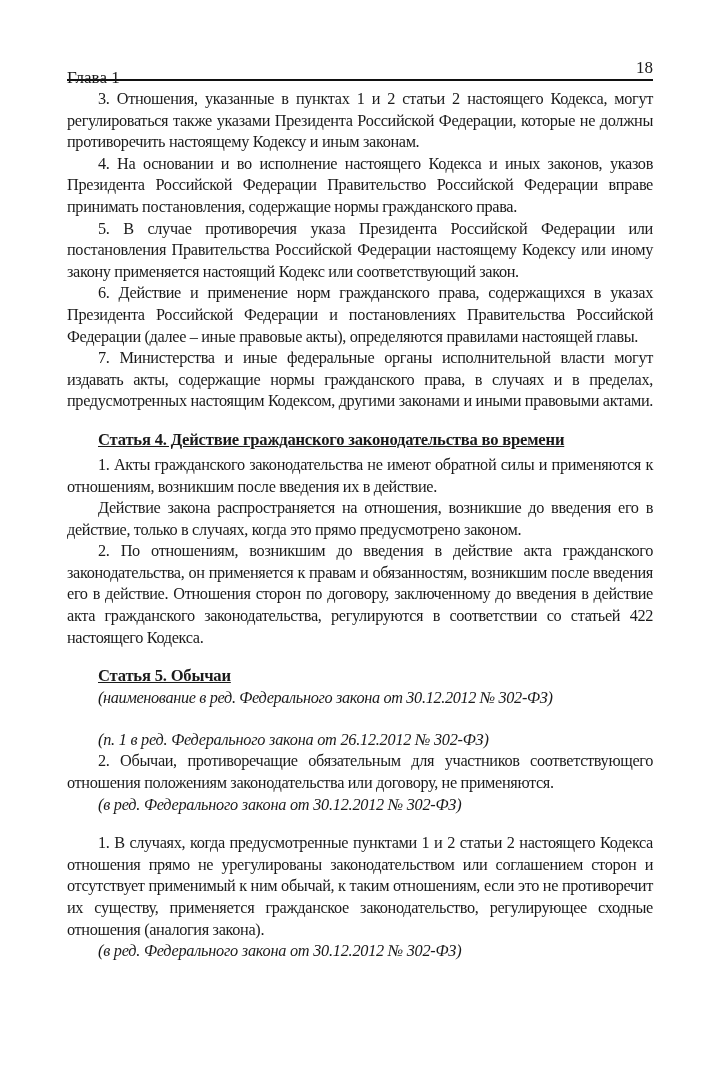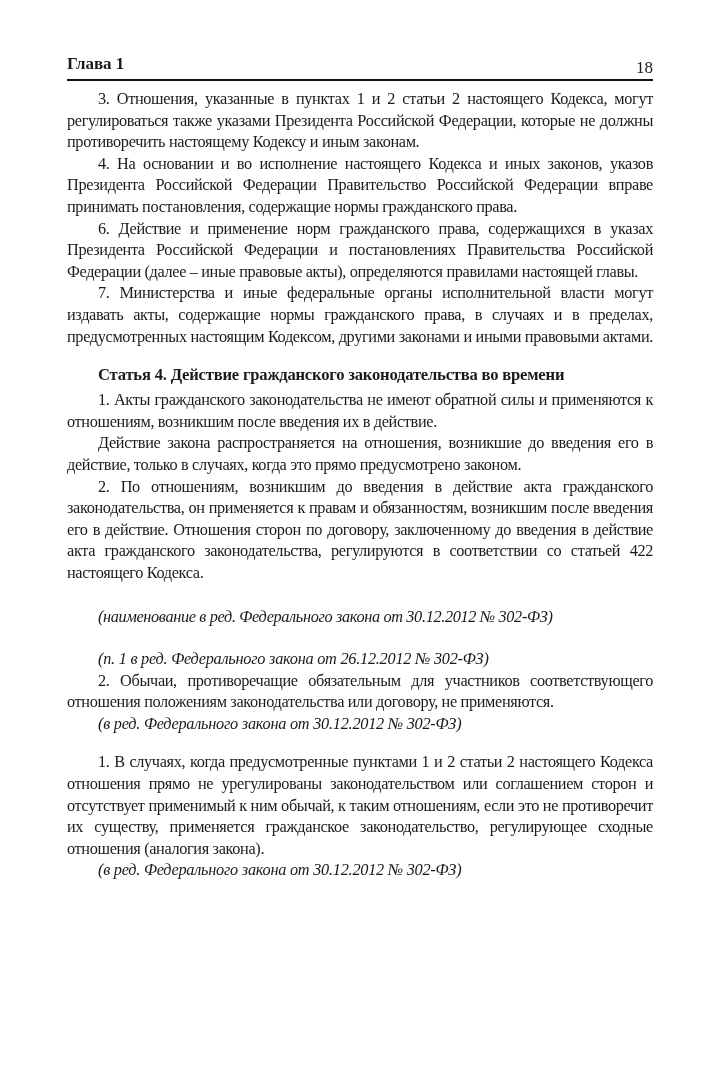--- a/index.html
+++ b/index.html
@@ -3,54 +3,56 @@
 <meta charset="utf-8">
 <style>
   html, body { margin: 0; padding: 0; background: #ffffff; }
   body { width: 720px; height: 1080px; position: relative; overflow: hidden; }
   .page {
     position: absolute; left: 67px; top: 54px; width: 586px;
     font-family: "Liberation Serif", "DejaVu Serif", serif;
     color: #1a1a1a; font-size: 16.3px; line-height: 21.6px;
   }
   .header { position: relative; height: 25px; border-bottom: 2px solid #111; font-size: 17px; line-height: 20px; }
-  .header .chapter { position: absolute; left: 0; top: 0; font-weight: bold; }
+  .header .chapter { position: absolute; left: 0; top: 14px; }
   .header .pageno { position: absolute; right: 0; top: 4px; }
   .body { margin-top: 7px; }
   p { margin: 0; text-align: justify; text-indent: 31px; letter-spacing: -0.35px; }
-  h2 { margin: 0; font-size: 16.6px; font-weight: bold; padding-left: 31px; letter-spacing: -0.2px; line-height: 22px; }
+  h2 { margin: 0; font-size: 16.6px; font-weight: bold; padding-left: 31px; letter-spacing: -0.2px; line-height: 22px; text-decoration: underline; }
   .sec-gap { height: 17px; }
   .head-after { height: 3px; }
   .note { font-style: italic; text-indent: 31px; letter-spacing: -0.25px; }
-  .note-block { padding-left: 31px; text-indent: 0; font-style: italic; margin-top: 6px; }
+  .note-block { padding-left: 31px; text-indent: 0; font-style: italic; }
   .blank { height: 20px; }
 </style>
 </head>
 <body>
 
 <div class="page">
   <div class="header">
     <span class="chapter">Глава 1</span>
     <span class="pageno">18</span>
   </div>
 
   <div class="body">
     <p>3. Отношения, указанные в пунктах 1 и 2 статьи 2 настоящего Кодекса, могут регулироваться также указами Президента Российской Федерации, которые не должны противоречить настоящему Кодексу и иным законам.</p>
     <p>4. На основании и во исполнение настоящего Кодекса и иных законов, указов Президента Российской Федерации Правительство Российской Федерации вправе принимать постановления, содержащие нормы гражданского права.</p>
+    <p>5. В случае противоречия указа Президента Российской Федерации или постановления Правительства Российской Федерации настоящему Кодексу или иному закону применяется настоящий Кодекс или соответствующий закон.</p>
     <p>6. Действие и применение норм гражданского права, содержащихся в указах Президента Российской Федерации и постановлениях Правительства Российской Федерации (далее – иные правовые акты), определяются правилами настоящей главы.</p>
     <p>7. Министерства и иные федеральные органы исполнительной власти могут издавать акты, содержащие нормы гражданского права, в случаях и в пределах, предусмотренных настоящим Кодексом, другими законами и иными правовыми актами.</p>
 
     <div class="sec-gap"></div>
     <h2>Статья 4. Действие гражданского законодательства во времени</h2>
     <div class="head-after"></div>
     <p>1. Акты гражданского законодательства не имеют обратной силы и применяются к отношениям, возникшим после введения их в действие.</p>
     <p>Действие закона распространяется на отношения, возникшие до введения его в действие, только в случаях, когда это прямо предусмотрено законом.</p>
     <p>2. По отношениям, возникшим до введения в действие акта гражданского законодательства, он применяется к правам и обязанностям, возникшим после введения его в действие. Отношения сторон по договору, заключенному до введения в действие акта гражданского законодательства, регулируются в соответствии со статьей 422 настоящего Кодекса.</p>
 
     <div class="sec-gap"></div>
+    <h2>Статья 5. Обычаи</h2>
     <p class="note-block">(наименование в ред. Федерального закона от 30.12.2012 № 302-ФЗ)</p>
     <div class="blank"></div>
     <p class="note">(п. 1 в ред. Федерального закона от 26.12.2012 № 302-ФЗ)</p>
     <p>2. Обычаи, противоречащие обязательным для участников соответствующего отношения положениям законодательства или договору, не применяются.</p>
     <p class="note">(в ред. Федерального закона от 30.12.2012 № 302-ФЗ)</p>
 
     <div class="sec-gap"></div>
     <p>1. В случаях, когда предусмотренные пунктами 1 и 2 статьи 2 настоящего Кодекса отношения прямо не урегулированы законодательством или соглашением сторон и отсутствует применимый к ним обычай, к таким отношениям, если это не противоречит их существу, применяется гражданское законодательство, регулирующее сходные отношения (аналогия закона).</p>
     <p class="note">(в ред. Федерального закона от 30.12.2012 № 302-ФЗ)</p>
   </div>

